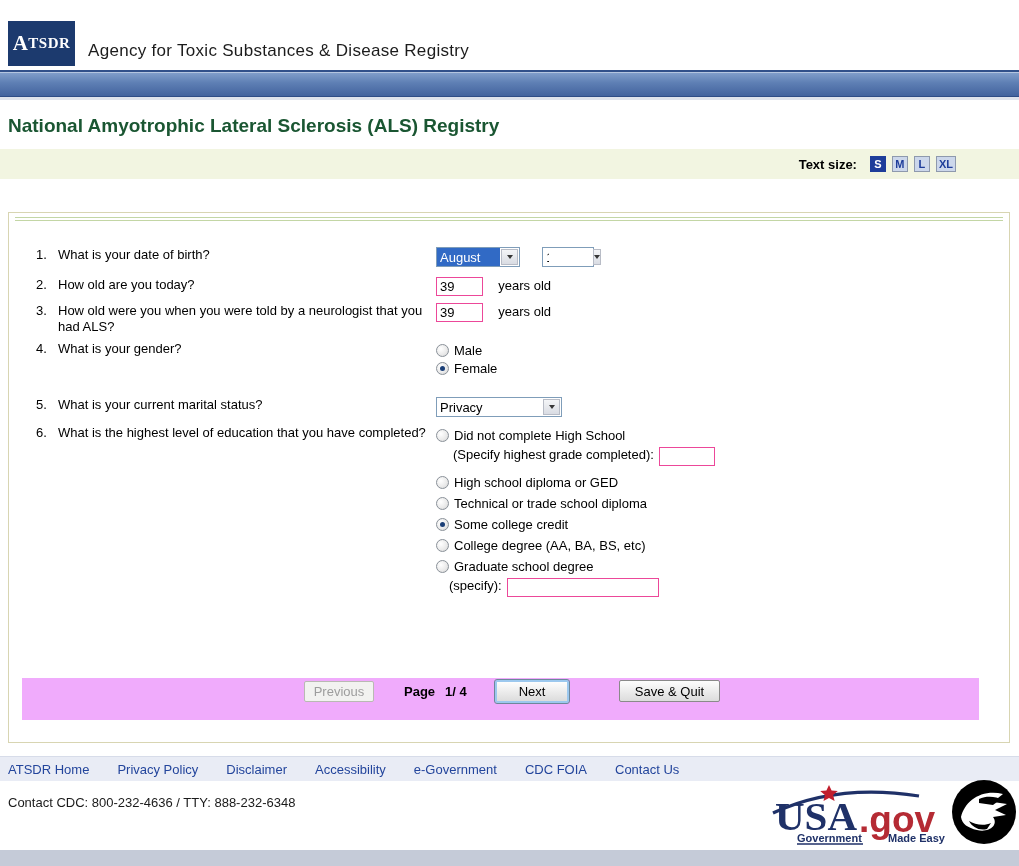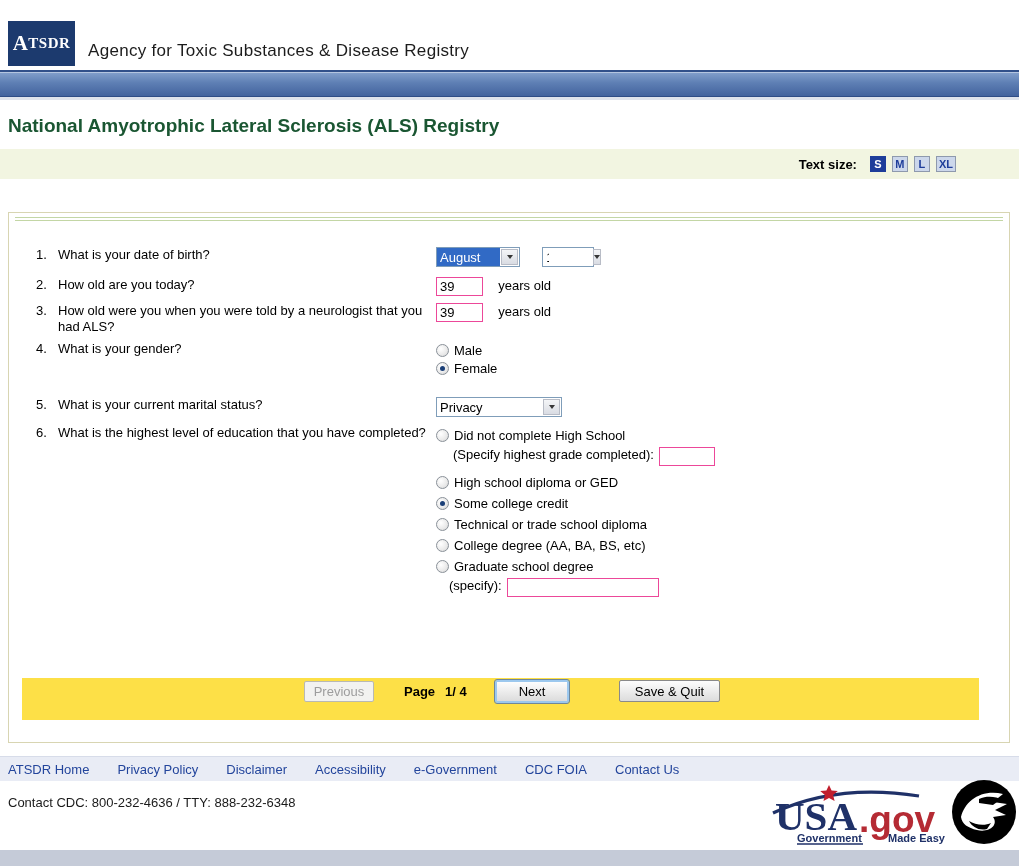--- a/index.html
+++ b/index.html
@@ -65,21 +65,21 @@
   .radio.selected { position:relative; }
   .radio.selected::after { content:''; position:absolute; left:3px; top:3px; width:5px; height:5px; border-radius:50%; background:#1b3f77; }
 
   .radio-row { display:flex; align-items:center; height:18px; }
   .edu-row { display:flex; align-items:center; height:21px; }
   .specify-row { display:flex; align-items:flex-start; margin:1px 0 3px 17px; height:22px; }
   .specify-row.other { margin-left:13px; }
   .specify-label { margin-right:5px; }
 
   
-  .navbar { position:absolute; left:13px; right:30px; bottom:22px; height:42px; background:#fde047; }
+  .navbar { position:absolute; left:13px; right:30px; bottom:22px; height:42px; background:#f0abfc; }
   .btn { font-family:"Liberation Sans",sans-serif; font-size:13px; color:#000; text-align:center;
     background:linear-gradient(to bottom,#fdfdfd 0%,#dcdcdc 100%); border:1px solid #8a8a8a; border-radius:2px; cursor:pointer; }
   .btn-prev { position:absolute; left:282px; top:3px; width:70px; height:21px;
     background:#f2f2f0; border:1px solid #b9b9b3; color:#9d9d9d; cursor:default; }
   .page-text { position:absolute; left:382px; top:6px; font-size:13px; font-weight:bold; color:#000; }
   .page-text .pv { margin-left:10px; }
   .btn-next { position:absolute; left:473px; top:2px; width:74px; height:23px;
     border:2px solid #9cc8ee; outline:1px solid #6e879b; }
   .btn-save { position:absolute; left:597px; top:2px; width:101px; height:22px; }
 
@@ -203,26 +203,26 @@
           </div>
           <div class="specify-row">
             <span class="specify-label">(Specify highest grade completed):</span>
             <input class="txt" style="width: 56px;" value="">
           </div>
           <div class="edu-row">
             <span class="radio"></span>
             <span>High school diploma or GED</span>
           </div>
           <div class="edu-row">
+            <span class="radio"></span>
+            <span>Technical or trade school diploma</span>
+          </div>
+          <div class="edu-row">
             <span class="radio selected"></span>
             <span>Some college credit</span>
-          </div>
-          <div class="edu-row">
-            <span class="radio"></span>
-            <span>Technical or trade school diploma</span>
           </div>
           <div class="edu-row">
             <span class="radio"></span>
             <span>College degree (AA, BA, BS, etc)</span>
           </div>
           <div class="edu-row">
             <span class="radio"></span>
             <span>Graduate school degree</span>
           </div>
           <div class="specify-row other">

